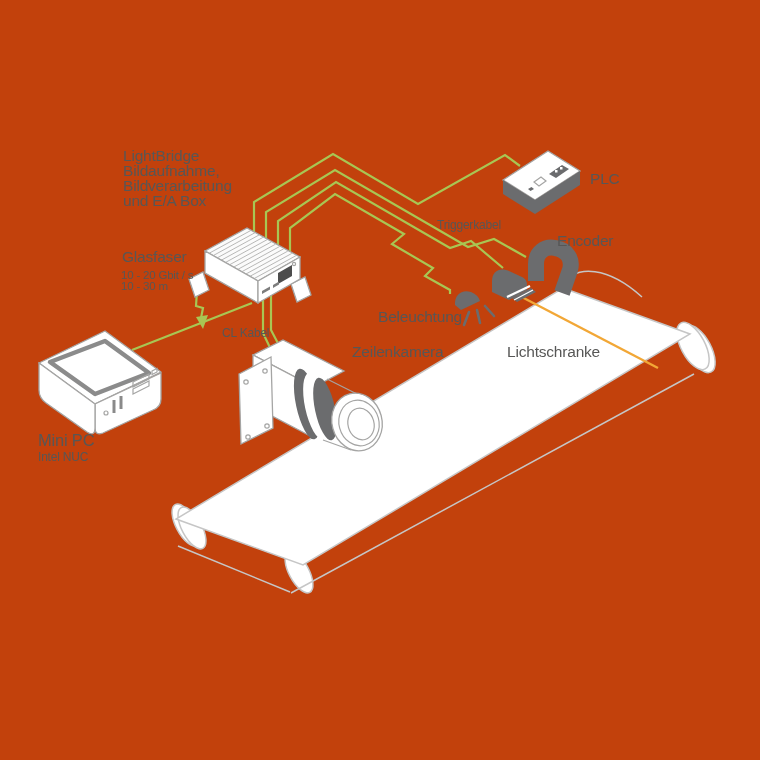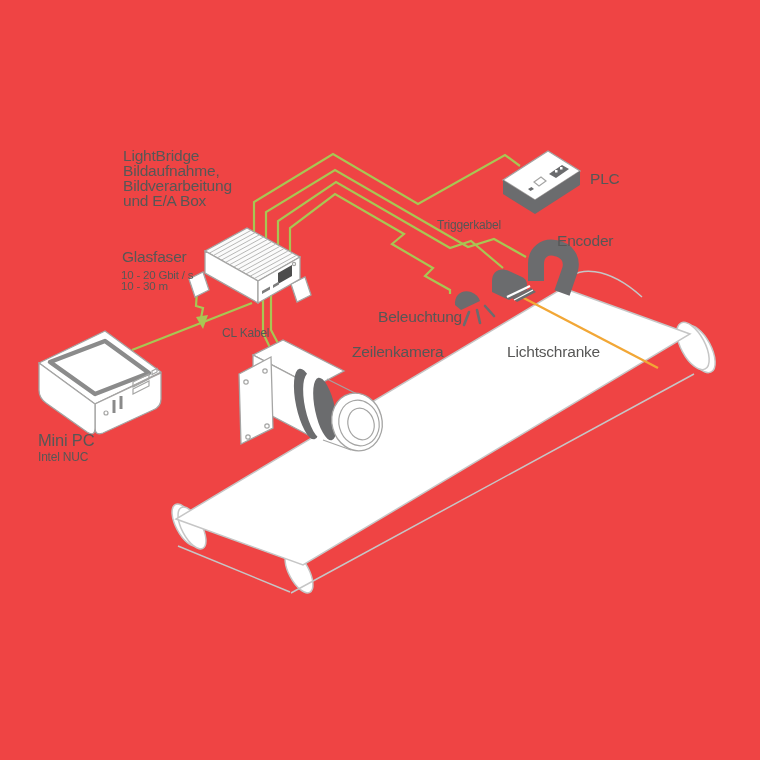--- a/index.html
+++ b/index.html
@@ -1,16 +1,16 @@
 <!DOCTYPE html>
 <html style="--cable-green: #a8c653; --beam-orange: #f2a736; --device-gray: #6b6c6e; --outline-gray: #a5a5a4; --belt-gray: #c6c6c6; --text-gray: #575756;"><head>
 <meta charset="utf-8">
 <style>
   html,body{margin:0;padding:0;background:#ffffff;}
-  .canvas{width:760px;height:760px;position:relative;background:#ef4444;overflow:hidden;}
+  .canvas{width:760px;height:760px;position:relative;background:#c2410c;overflow:hidden;}
   svg{display:block;}
   text{font-family:"Liberation Sans", sans-serif; fill:var(--text-gray); letter-spacing:-0.2px;}
   .lbl{font-size:15.5px;}
   .lbl-lg{font-size:16.5px;}
   .lbl-sm{font-size:12px;}
   .lbl-xs{font-size:11.5px;}
   .cable{fill:none;stroke:var(--cable-green);stroke-width:2.2;}
   .beam{fill:none;stroke:var(--beam-orange);stroke-width:2.4;}
   .belt{fill:#ffffff;stroke:var(--belt-gray);stroke-width:1.5;}
   .belt-line{fill:none;stroke:var(--belt-gray);stroke-width:1.5;}

